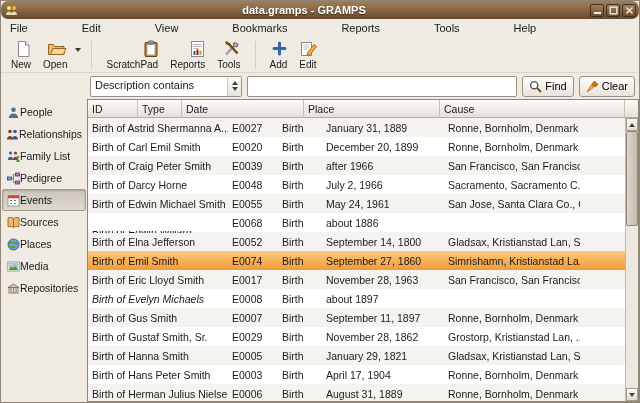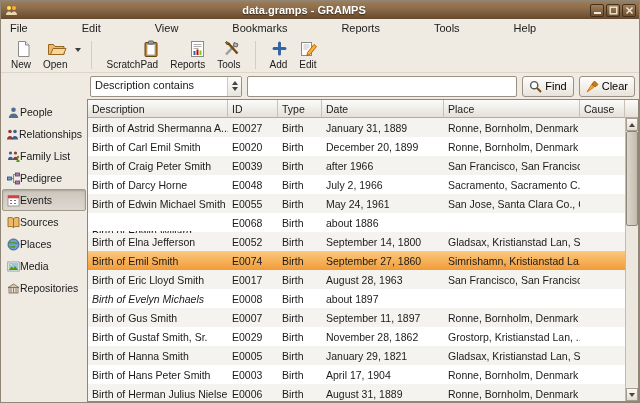--- a/index.html
+++ b/index.html
@@ -1,21 +1,21 @@
 <!DOCTYPE html>
 <html><head>
 <meta charset="utf-8">
 <style>
   * { margin:0; padding:0; box-sizing:border-box; }
   html,body { width:640px; height:403px; overflow:hidden; }
   body { font-family:"Liberation Sans", sans-serif; font-size:11px; color:#1a1a1a; background:#efebe3; }
   .window { width:640px; height:403px; display:flex; flex-direction:column; border:1px solid #8f8678; background:#efebe3; }
 
   
-  .titlebar { height:18px; flex:0 0 18px; background:linear-gradient(#9f7f58 0%, #876747 50%, #65492c 100%); display:flex; align-items:center; padding:0 3px; gap:19px; }
+  .titlebar { height:18px; flex:0 0 18px; background:linear-gradient(#9f7f58 0%, #876747 50%, #65492c 100%); display:flex; align-items:center; padding:0 3px; gap:19px;border-radius:7px; }
   .title-icon { width:14px; height:14px; display:flex; align-items:center; justify-content:center; }
   .title-text { flex:1; text-align:center; color:#fff; font-weight:bold; font-size:11px; text-shadow:0 1px 1px rgba(0,0,0,.55); white-space:nowrap; overflow:hidden; }
   .win-btns { display:flex; gap:2px; }
   .win-btn { width:14px; height:13px; border:1px solid #43311b; border-radius:2px; background:linear-gradient(#a0825c,#6b4f2f); display:flex; align-items:center; justify-content:center; }
 
   
   .menubar { height:18px; flex:0 0 18px; display:flex; align-items:center; padding:0 2px;gap:40px; }
   .menu-item { padding:1px 7px 2px; white-space:nowrap; }
 
   
@@ -311,21 +311,20 @@
               <path d="M1 5.5l5.5-3.5L12 5.5z" fill="#d3c7b4" stroke="#7a6a50" stroke-width="0.8"></path>
               <rect x="2" y="5.5" width="9" height="5.5" fill="#e8dfd0" stroke="#7a6a50" stroke-width="0.8"></rect>
               <path d="M4 5.5v5.5M6.5 5.5v5.5M9 5.5v5.5" stroke="#7a6a50" stroke-width="0.8"></path>
             </svg>
           </span>
           <span class="slabel">Repositories</span>
         </div>
       </div>
     <div class="table-wrap">
       <div class="thead">
-          <div class="th" style="flex: 0 0 140px;">Description</div>
           <div class="th" style="flex: 0 0 50px;">ID</div>
           <div class="th" style="flex: 0 0 44px;">Type</div>
           <div class="th" style="flex: 0 0 122px;">Date</div>
           <div class="th" style="flex: 0 0 136px;">Place</div>
           <div class="th" style="flex: 1 1 0px;">Cause</div>
           <div class="th filler"></div>
         </div>
       <div class="tbody">
         <div class="rows">
             <div class="tr odd">
@@ -389,21 +388,21 @@
               <div class="td" style="flex: 0 0 50px;">E0074</div>
               <div class="td" style="flex: 0 0 44px;">Birth</div>
               <div class="td" style="flex: 0 0 122px;">September 27, 1860</div>
               <div class="td" style="flex: 0 0 136px;">Simrishamn, Kristianstad La...</div>
               <div class="td" style="flex: 1 1 0px;"></div>
             </div>
             <div class="tr odd">
               <div class="td" style="flex: 0 0 140px;">Birth of Eric Lloyd Smith</div>
               <div class="td" style="flex: 0 0 50px;">E0017</div>
               <div class="td" style="flex: 0 0 44px;">Birth</div>
-              <div class="td" style="flex: 0 0 122px;">August 28, 1963</div>
+              <div class="td" style="flex: 0 0 122px;">November 28, 1963</div>
               <div class="td" style="flex: 0 0 136px;">San Francisco, San Francisc...</div>
               <div class="td" style="flex: 1 1 0px;"></div>
             </div>
             <div class="tr">
               <div class="td" style="flex: 0 0 140px; font-style: italic;">Birth of Evelyn Michaels</div>
               <div class="td" style="flex: 0 0 50px;">E0008</div>
               <div class="td" style="flex: 0 0 44px;">Birth</div>
               <div class="td" style="flex: 0 0 122px;">about 1897</div>
               <div class="td" style="flex: 0 0 136px;"></div>
               <div class="td" style="flex: 1 1 0px;"></div>

